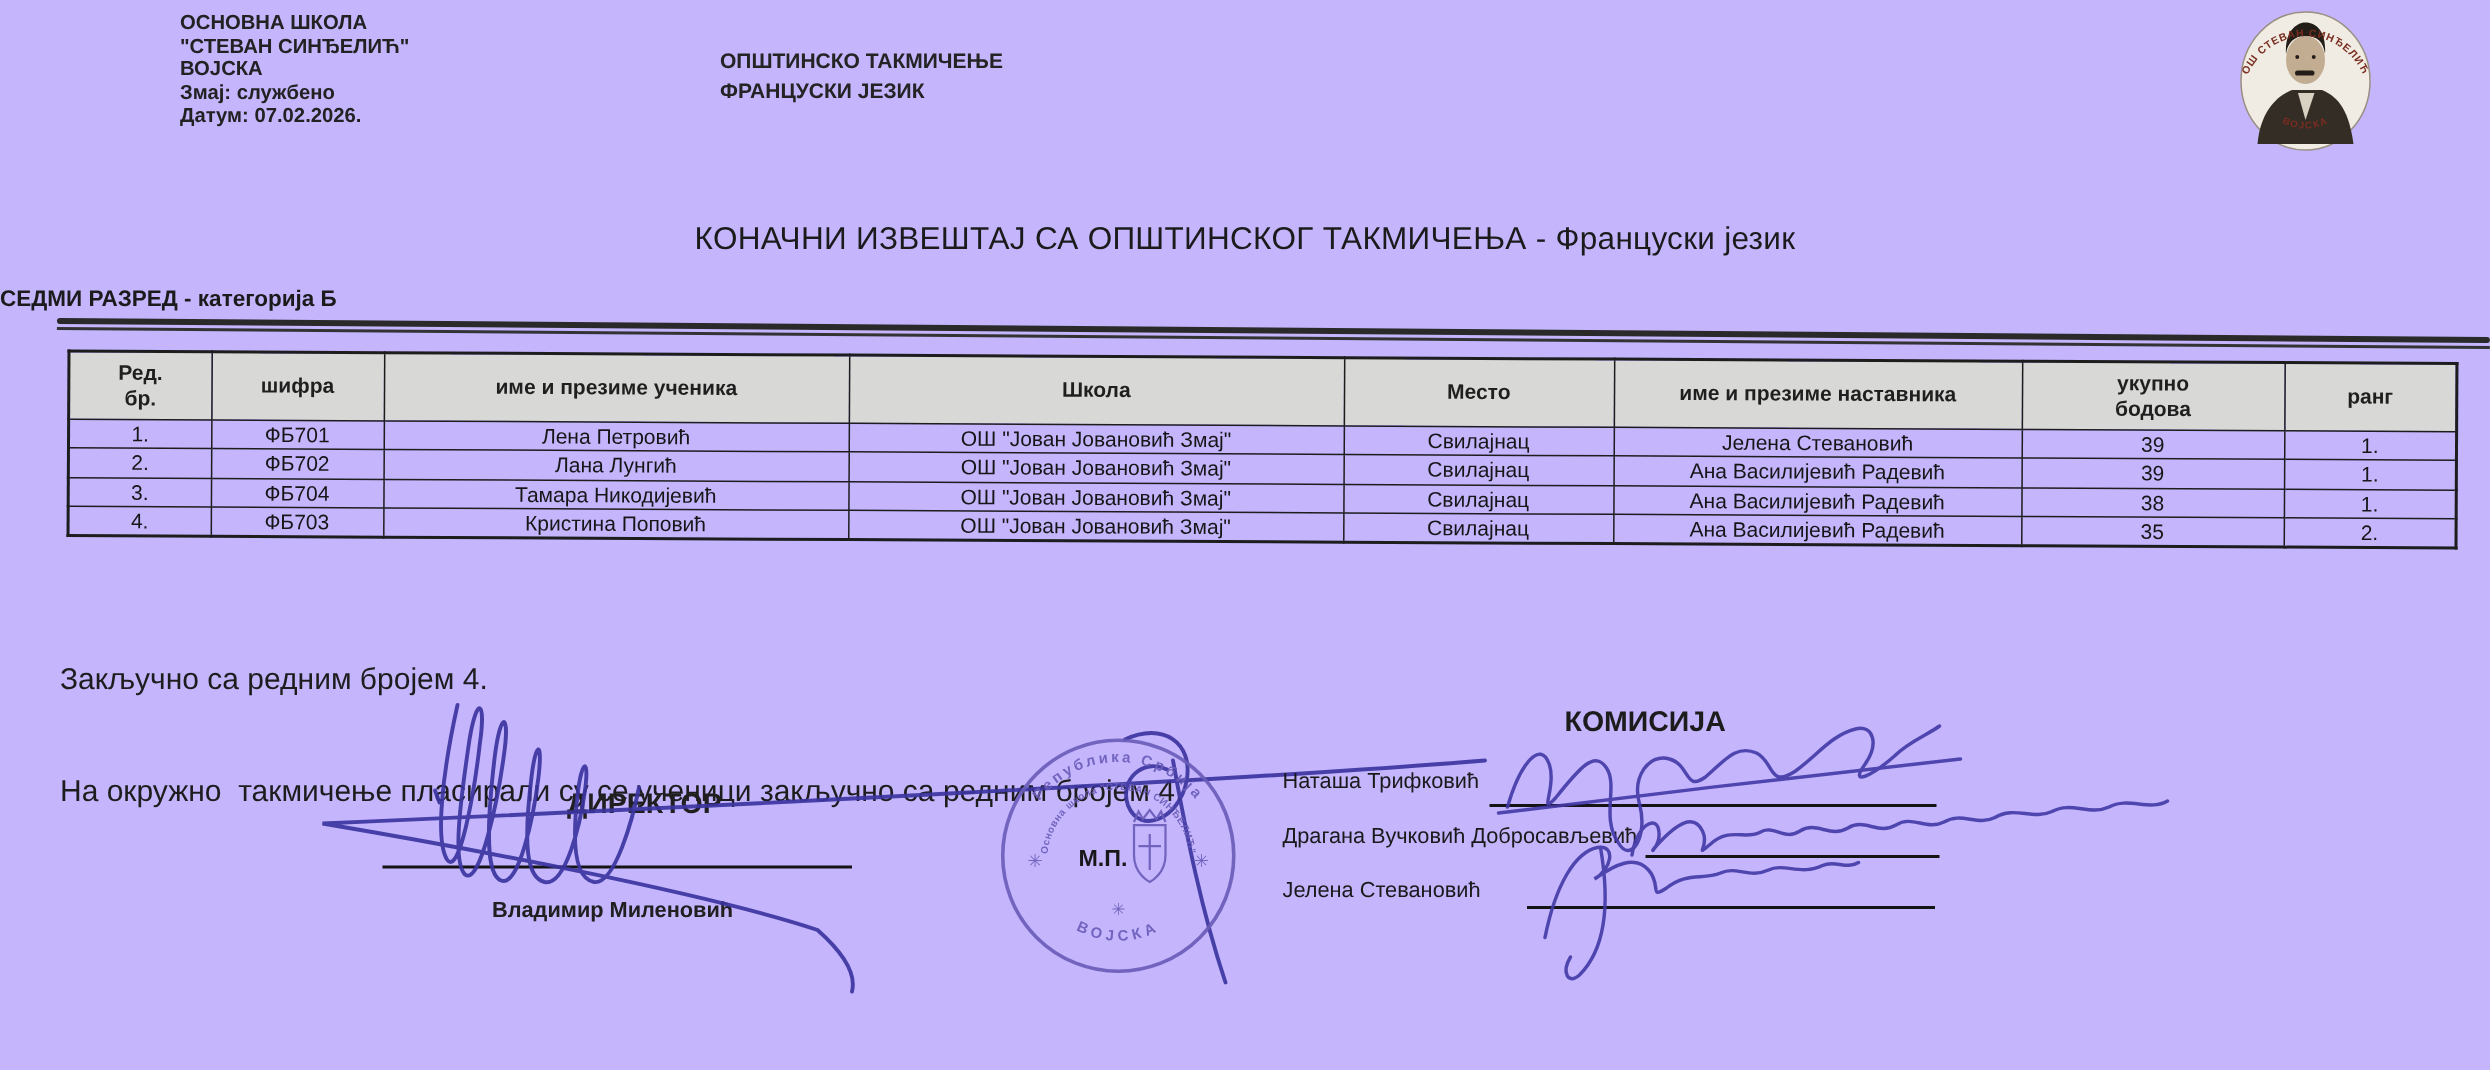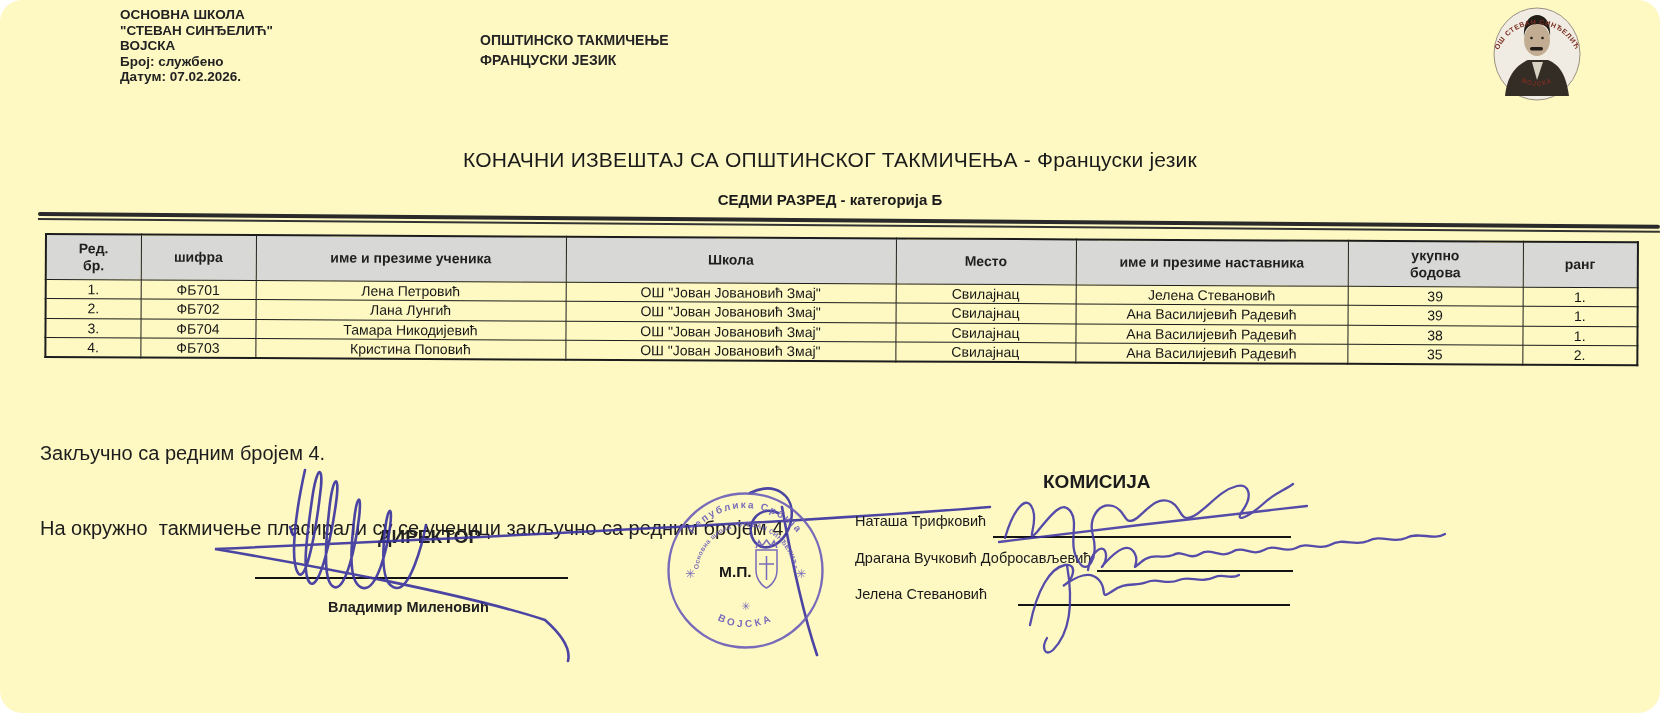--- a/index.html
+++ b/index.html
@@ -1,38 +1,38 @@
 <!DOCTYPE html>
 <html lang="sr"><head>
 <meta charset="utf-8">
 <style>
   * { margin:0; padding:0; box-sizing:border-box; }
   html,body { background:#ffffff; }
   body { font-family:"Liberation Sans","DejaVu Sans",sans-serif; color:#1c1c1c; }
   .page {
     position:relative; width:1660px; height:713px; margin:0 auto;
-    background:#fef9c3; overflow:hidden;border-radius:22px;
+    background:#c4b5fd; overflow:hidden;
   }
   
   .school-block {
     position:absolute; left:120px; top:7px;
     font-size:13.5px; font-weight:700; line-height:15.5px; color:#222;
   }
   .competition-block {
     position:absolute; left:480px; top:30px; width:650px;
     text-align:left; font-size:14px; font-weight:700; line-height:20px; color:#242424;
   }
   .seal-wrap { position:absolute; left:1485px; top:2px; width:104px; height:106px; }
   
   .doc-title {
     position:absolute; left:0; top:148px; width:1660px; text-align:center;
     font-size:21px; font-weight:400; color:#1b1b1b; letter-spacing:.2px;
   }
   .doc-subtitle {
-    position:absolute; left:0; top:191px; width:1660px; text-align:center;
+    position:absolute; left:0; top:191px; width:1660px; 
     font-size:15px; font-weight:700; color:#1b1b1b;
   }
   .double-rule {
     position:absolute; left:38px; top:212px; width:1622px;
     transform:rotate(.45deg); transform-origin:0 0;
   }
   .double-rule .r1 { height:3.5px; background:#2a2a2a; border-radius:2px; }
   .double-rule .r2 { height:1.8px; background:#333; margin-top:2.5px; }
   
   .table-wrap {
@@ -70,21 +70,21 @@
 </style>
 </head>
 <body>
 
 <div class="page">
 
   <div class="school-block">
     <div>ОСНОВНА ШКОЛА</div>
     <div>"СТЕВАН СИНЂЕЛИЋ"</div>
     <div>ВОЈСКА</div>
-    <div>Број: службено</div>
+    <div>Змај: службено</div>
     <div>Датум: 07.02.2026.</div>
   </div>
 
   <div class="competition-block">
     <div>ОПШТИНСКО ТАКМИЧЕЊЕ</div>
     <div>ФРАНЦУСКИ ЈЕЗИК</div>
   </div>
 
   <div class="seal-wrap">
     <svg width="104" height="106" viewBox="0 0 104 106">

